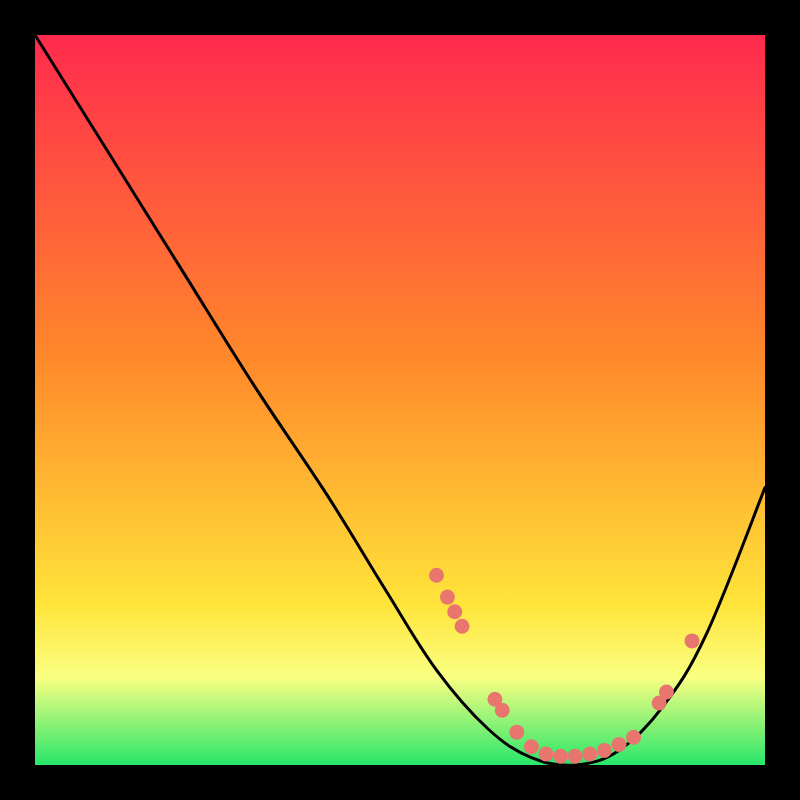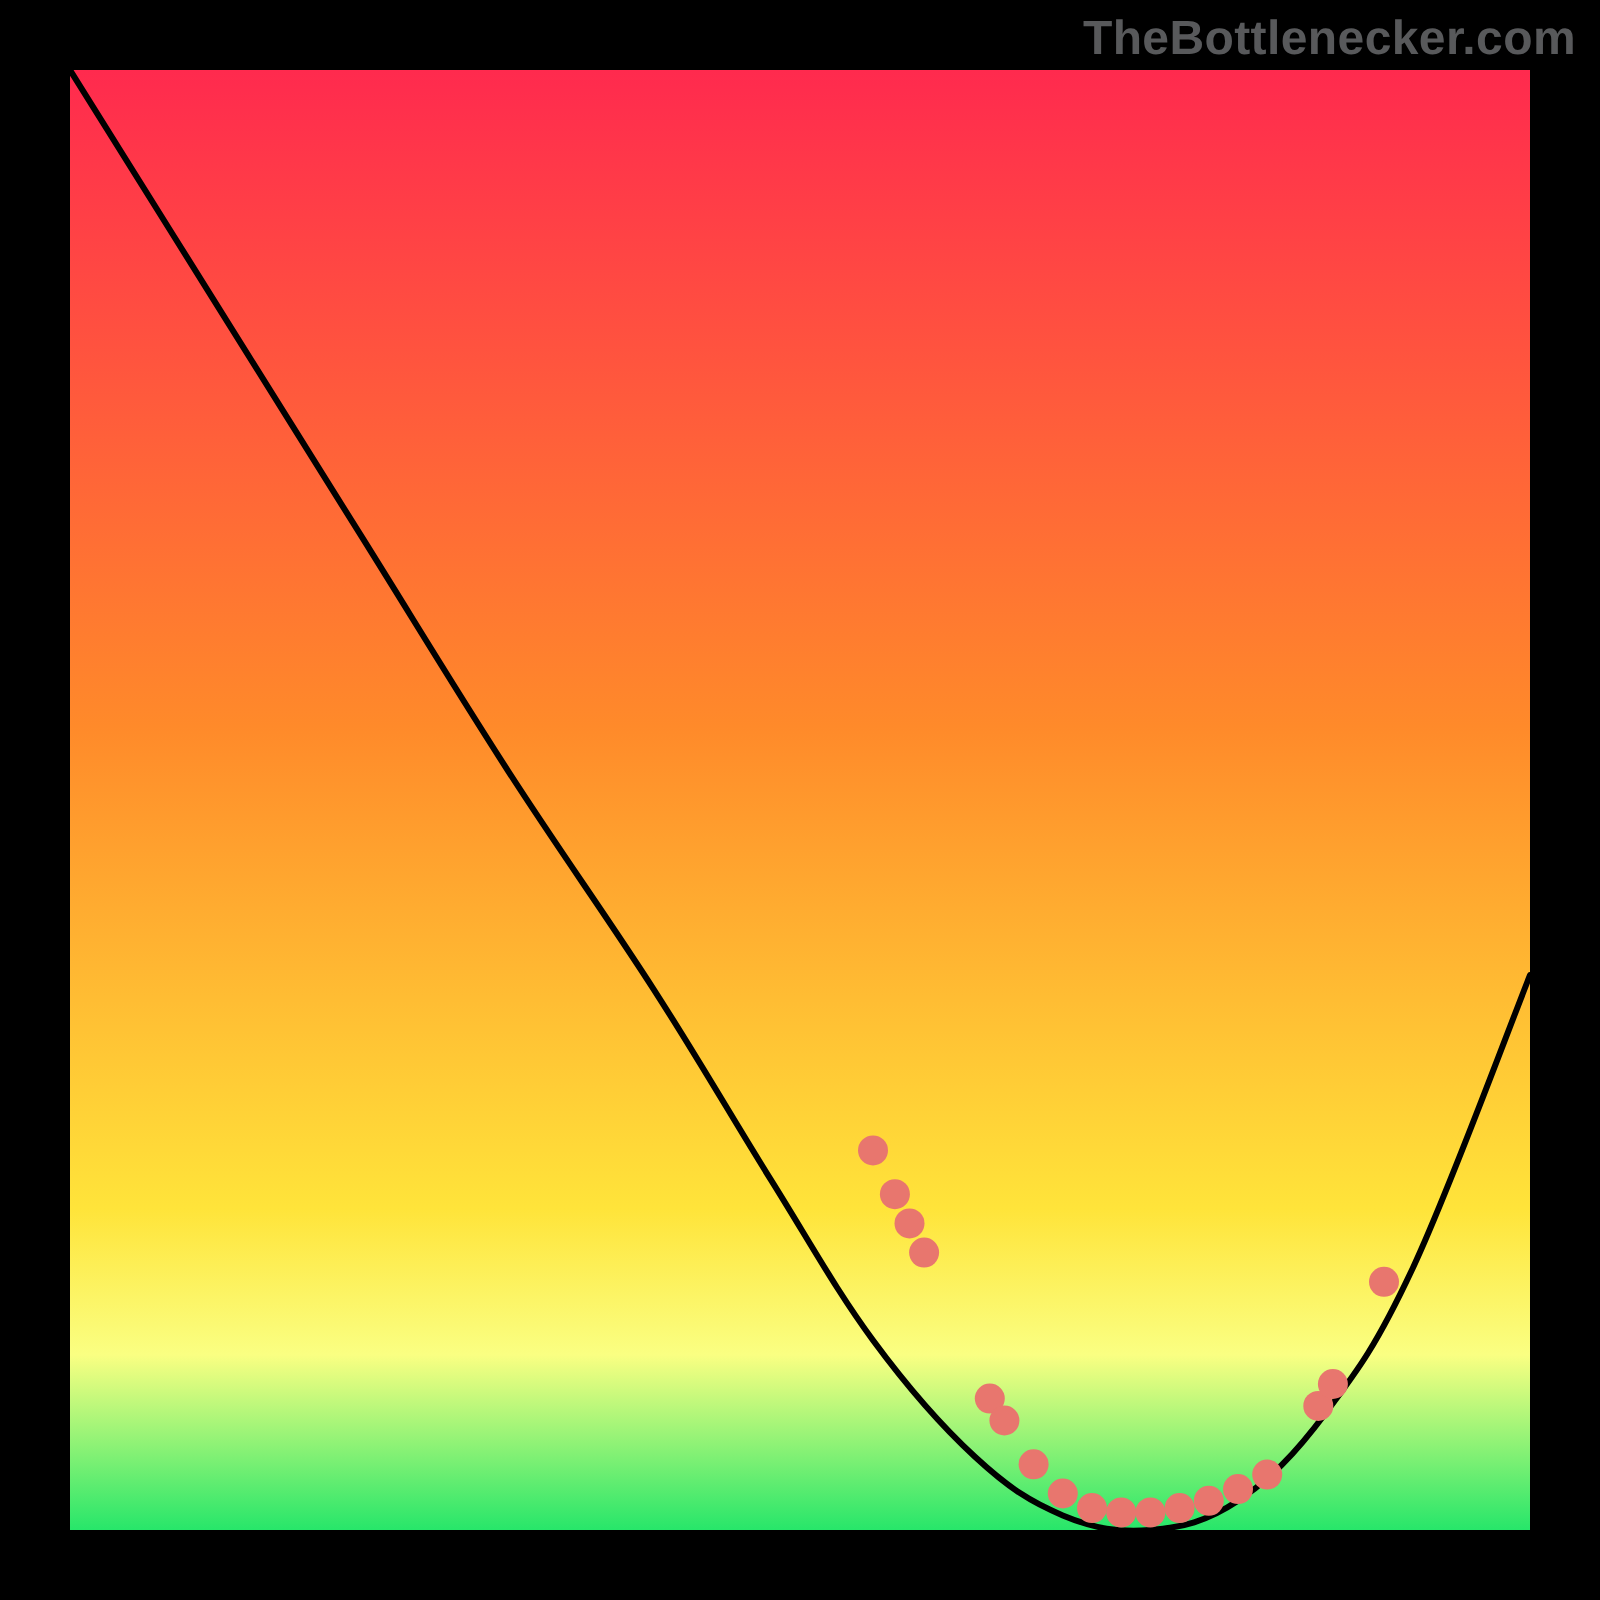--- a/index.html
+++ b/index.html
@@ -27,21 +27,20 @@
     width: 730px;
     height: 730px;
   }
   .plot svg { display: block; }
 </style>
 </head>
 <body>
 
 <div class="frame">
 
-  <div class="watermark">TheBottlenecker.com</div>
 
   <div class="plot">
     <svg id="chart-svg" viewBox="0 0 730 730" width="730" height="730">
       <defs>
         <linearGradient id="bg-grad" x1="0" y1="0" x2="0" y2="1">
           <stop id="g0" offset="0%" stop-color="#ff2a4e"></stop>
           <stop id="g1" offset="45%" stop-color="#ff8a2a"></stop>
           <stop id="g2" offset="78%" stop-color="#ffe43a"></stop>
           <stop id="g3" offset="88%" stop-color="#faff82"></stop>
           <stop id="g4" offset="100%" stop-color="#27e66a"></stop>

